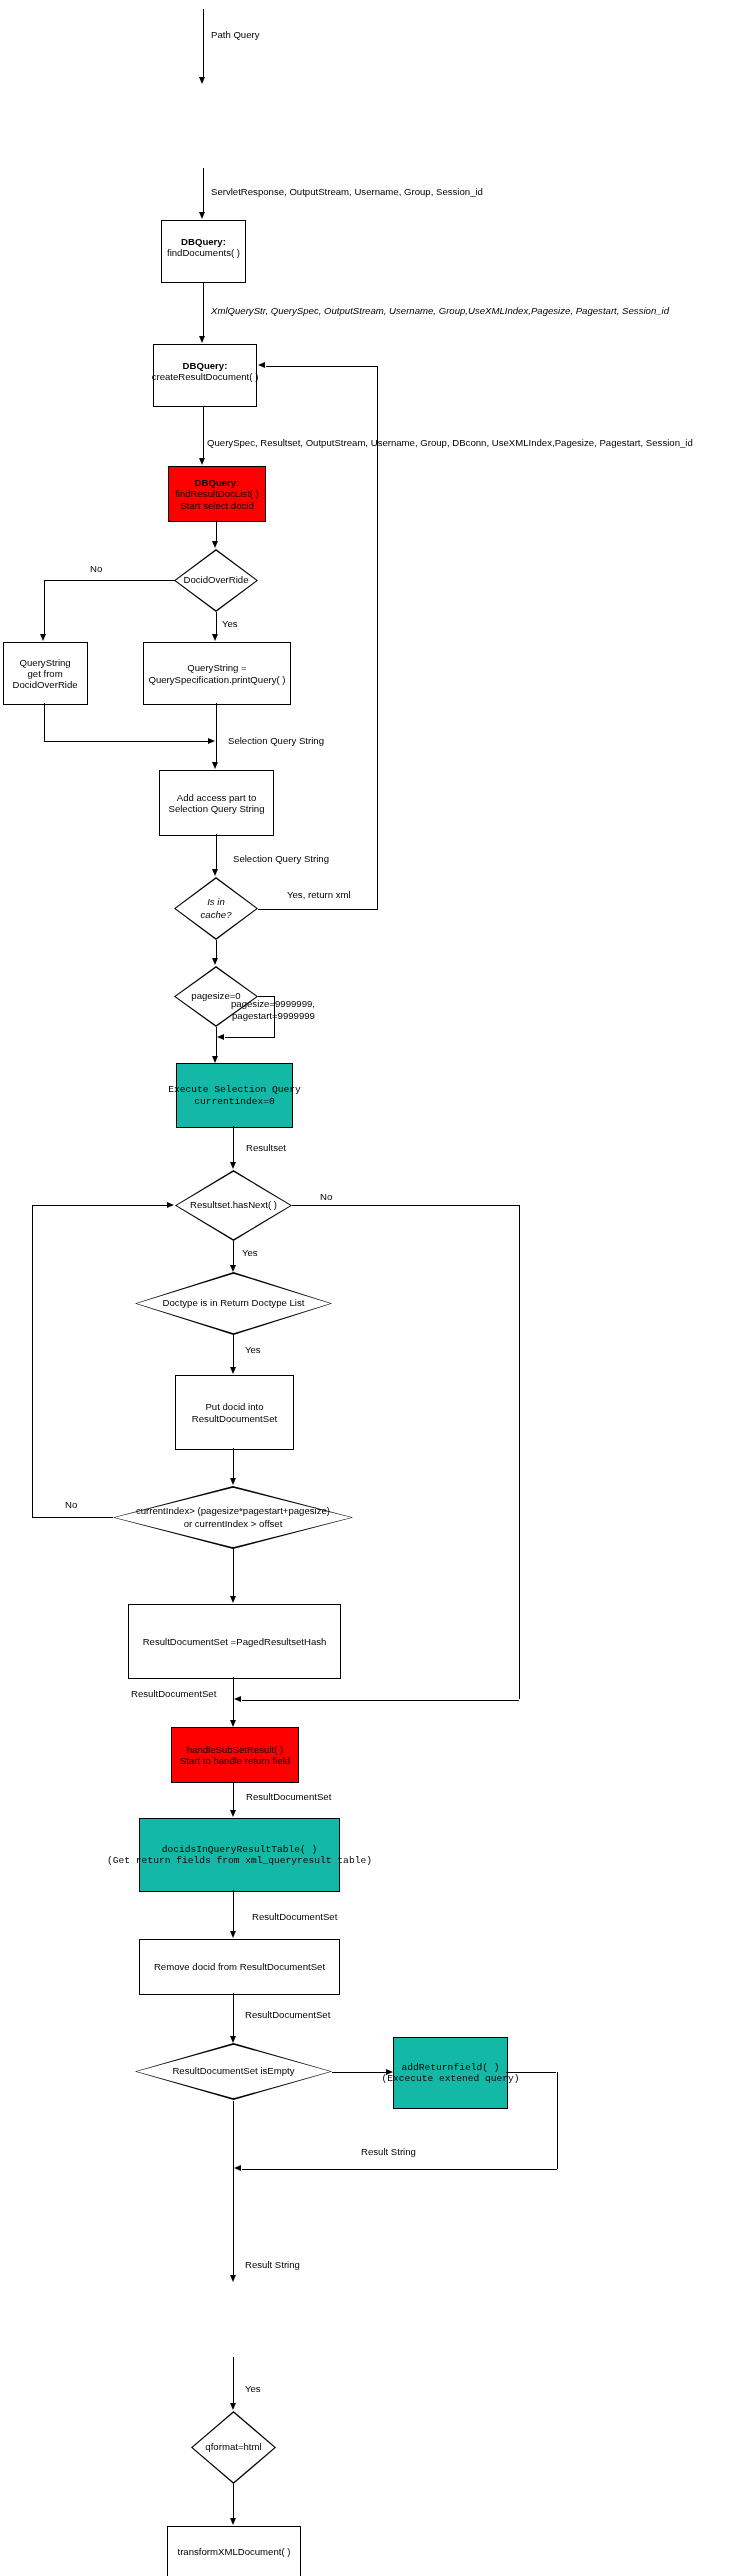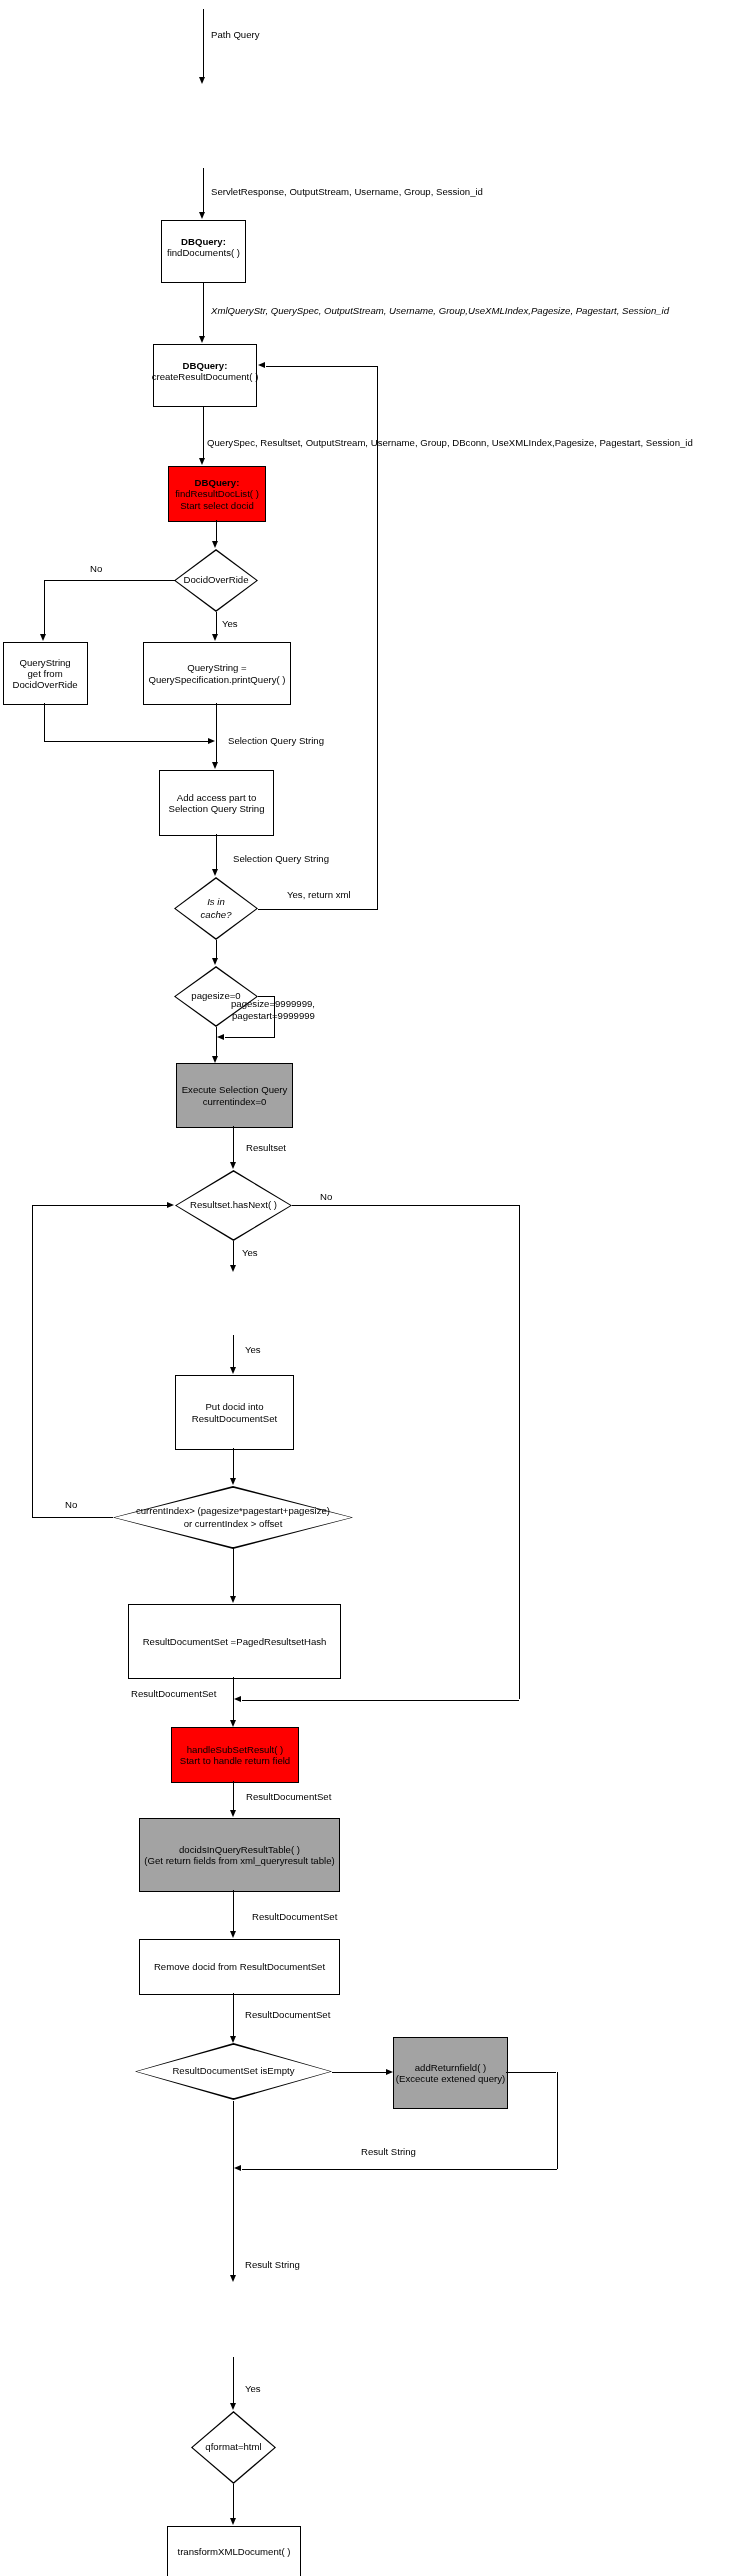--- a/index.html
+++ b/index.html
@@ -3,21 +3,21 @@
 <meta charset="utf-8">
 <style>
   html,body{margin:0;padding:0;background:#ffffff;}
   #canvas{position:relative;width:756px;height:2576px;background:#ffffff;
           font-family:"Liberation Sans",sans-serif;font-size:9.6px;color:#000;overflow:hidden;}
   .pbox{position:absolute;background:#ffffff;border:0.9px solid #000;
         display:flex;flex-direction:column;align-items:center;justify-content:center;
         text-align:center;line-height:11.3px;}
   .pbox div{white-space:nowrap;}
   .red{background:#ff0000;}
-  .green{background:#a3a3a3;}
+  .green{background:#14b8a6;font-family:Liberation Mono, monospace;}
   .btitle{font-weight:bold;}
   .vl{position:absolute;width:0.9px;background:#000;}
   .hl{position:absolute;height:0.9px;background:#000;}
   .ah-down{position:absolute;width:0;height:0;border-left:3.5px solid transparent;
            border-right:3.5px solid transparent;border-top:7.8px solid #000;}
   .ah-right{position:absolute;width:0;height:0;border-top:3.5px solid transparent;
             border-bottom:3.5px solid transparent;border-left:7.8px solid #000;}
   .ah-left{position:absolute;width:0;height:0;border-top:3.5px solid transparent;
            border-bottom:3.5px solid transparent;border-right:7.8px solid #000;}
   .lbl{position:absolute;white-space:nowrap;line-height:11.3px;}
@@ -176,20 +176,27 @@
 
   <div class="vl" style="left:32px;top:1205px;height:312px;"></div>
   <div class="hl" style="left:32px;top:1205px;width:135px;"></div>
   <div class="ah-right" style="left:167px;top:1202px;"></div>
   <div class="hl" style="left:32px;top:1517px;width:81px;"></div>
 
   <div class="vl" style="left:233px;top:1241px;height:23.5px;"></div>
   <div class="ah-down" style="left:230px;top:1265px;"></div>
   <div class="lbl" style="left:242px;top:1247px;">Yes</div>
 
+  <div class="diamond" style="left:135px;top:1272px;width:197px;height:63px;">
+    <div class="d-outer"></div>
+    <div class="d-inner"></div>
+    <div class="d-text">
+        <div>Doctype is in Return Doctype List</div>
+      </div>
+  </div>
 
   <div class="vl" style="left:233px;top:1335px;height:32px;"></div>
   <div class="ah-down" style="left:230px;top:1367px;"></div>
   <div class="lbl" style="left:245px;top:1344px;">Yes</div>
 
   <div class="pbox" style="left:175px;top:1375px;width:117px;height:73px;">
     <div>Put docid into</div>
     <div>ResultDocumentSet</div>
   </div>
 

